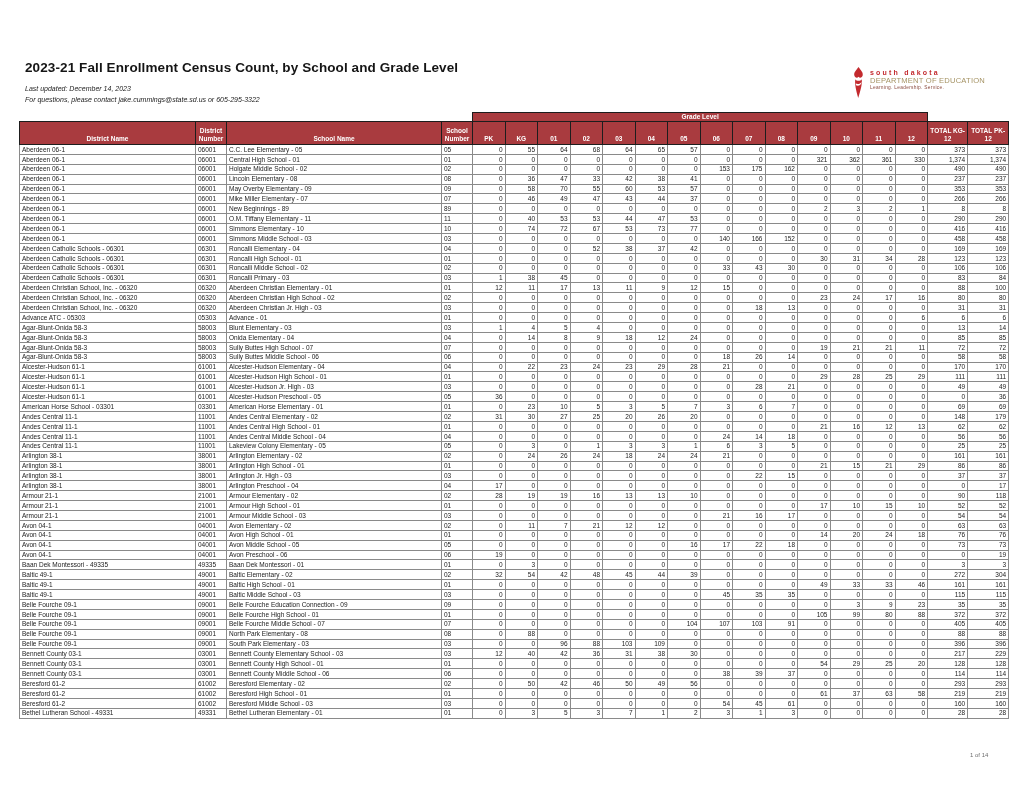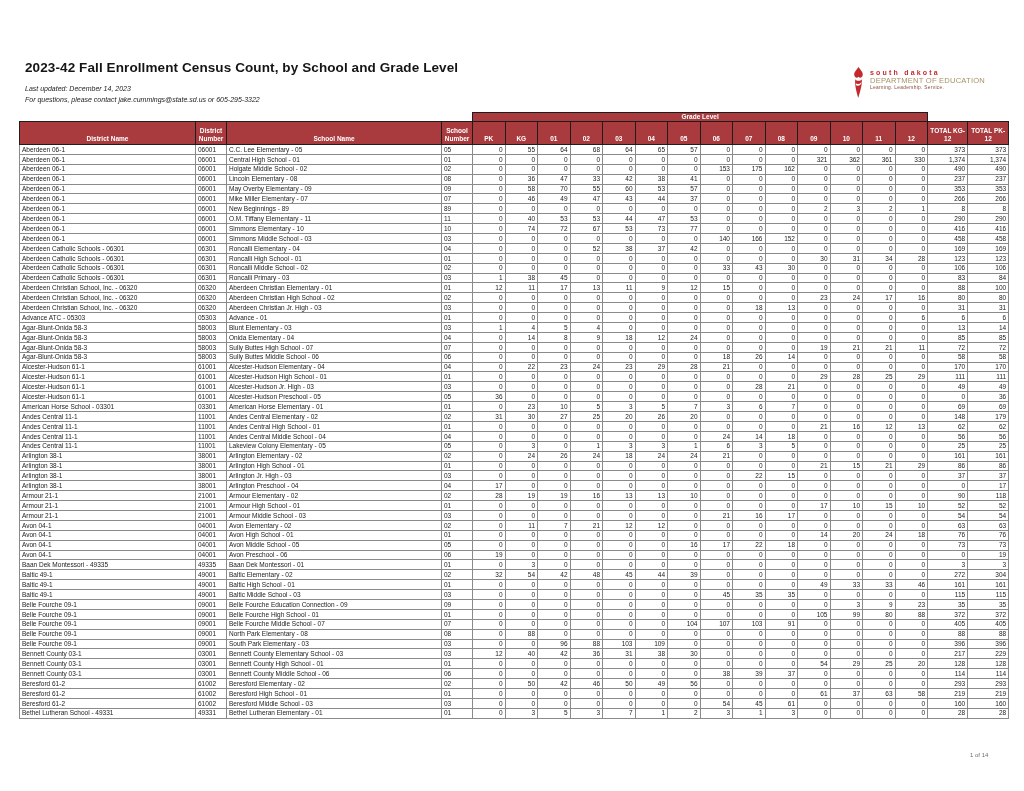--- a/index.html
+++ b/index.html
@@ -36,21 +36,21 @@
   .tbl tbody td { border:1px solid #8a8a8a; color:#1a1a1a; background:#fff; }
   .tbl tbody td.num { text-align:right; }
   .tbl tbody td.txt { text-align:left; }
   .pagenum { position:absolute; left:970px; top:752px; font-size:6px; color:#6e6e6e; }
 </style>
 </head>
 <body>
 
 <div class="page" style="--hdr-bg: #A93B3F; --brand-red: #C32A2E; --brand-tan: #A59364;">
 
-  <div class="title">2023-42 Fall Enrollment Census Count, by School and Grade Level</div>
+  <div class="title">2023-21 Fall Enrollment Census Count, by School and Grade Level</div>
   <div class="subline sub1">Last updated: December 14, 2023</div>
   <div class="subline sub2">For questions, please contact jake.cummings@state.sd.us or 605-295-3322</div>
 
   <div class="logo">
     <svg class="logo-torch" viewBox="0 0 16 34" xmlns="http://www.w3.org/2000/svg">
       <path d="M8 0 C5.2 3.8 3 5.8 3.5 8.8 C4 11.6 6.9 12.2 8 10.2 C9.1 12.2 12 11.6 12.5 8.8 C13 5.8 10.8 3.8 8 0 Z" fill="#C32A2E"></path>
       <path d="M4.6 13 C3.8 18 5.2 24 7.7 33 C10.4 24 12.2 18 11.4 13 C10.2 15.2 5.8 15.2 4.6 13 Z" fill="#C32A2E"></path>
       <path d="M5 17.5 C7.5 18.6 10 17.8 11.3 15.8 C11 19.2 8 20.6 5.3 19.4 Z" fill="#ffffff"></path>
     </svg>
     <div class="logo-text">

